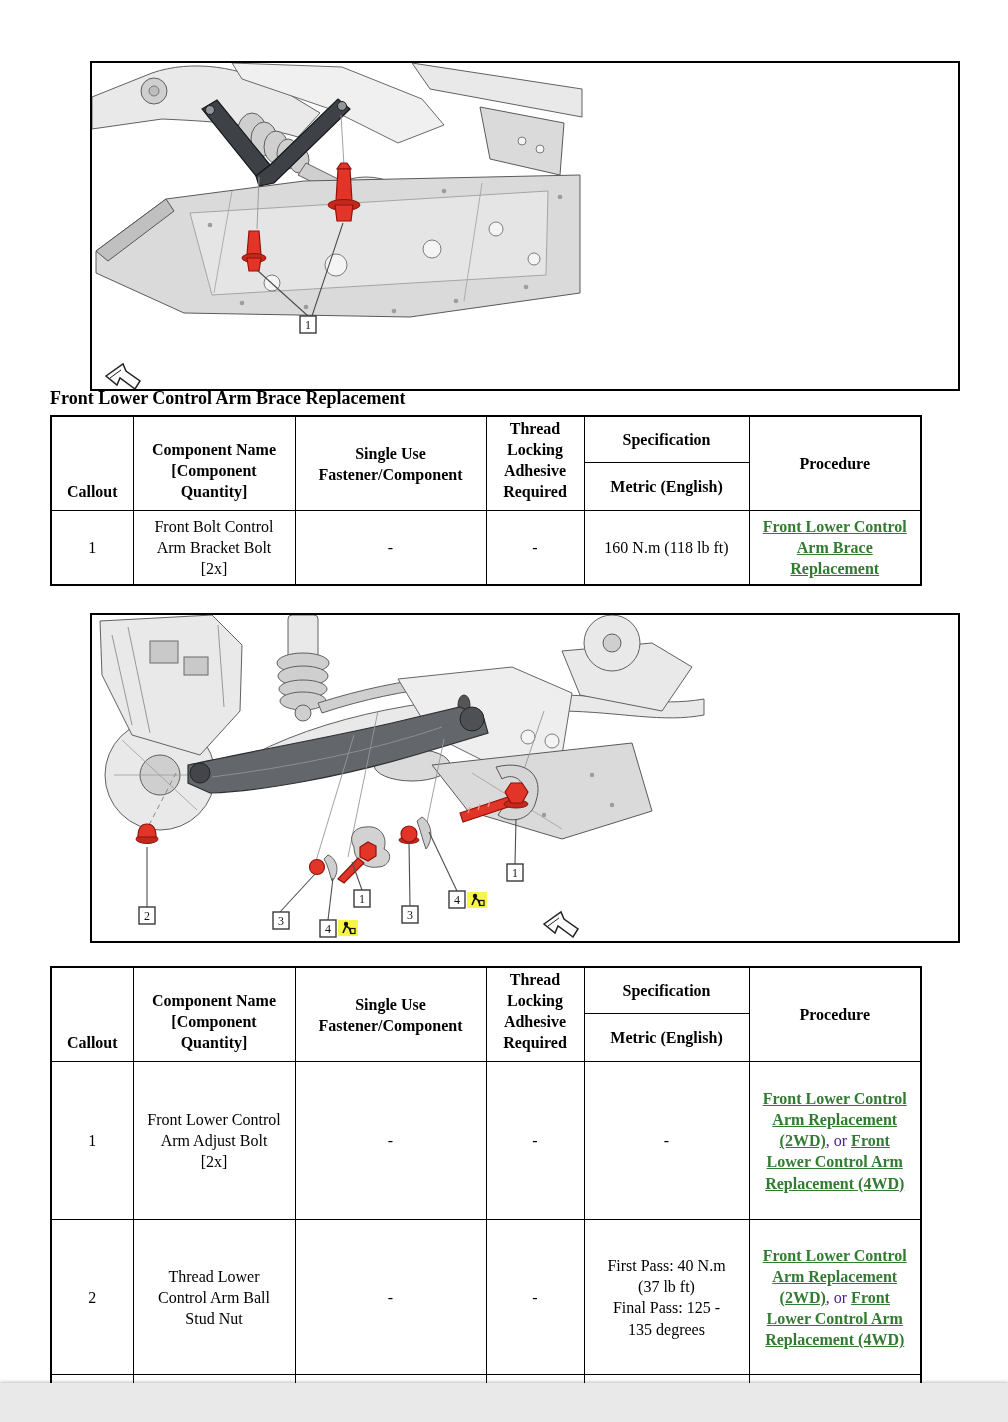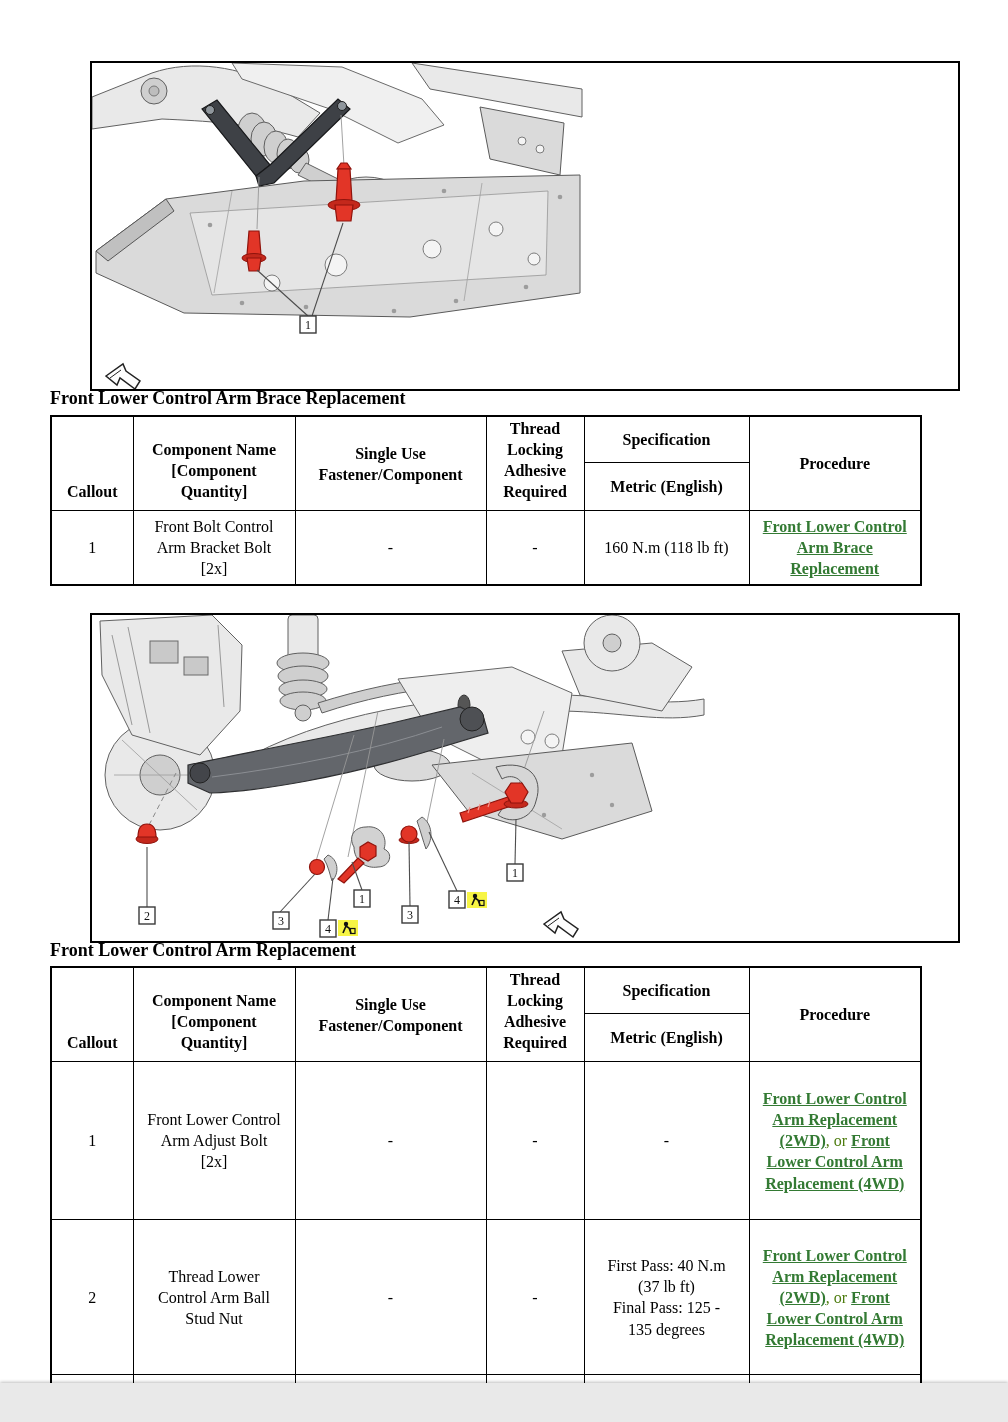--- a/index.html
+++ b/index.html
@@ -11,21 +11,21 @@
              border:2px solid #000;font-size:16px;line-height:1.32;}
   table.spec th,table.spec td{border:1px solid #000;text-align:center;padding:1px 4px;overflow:hidden;}
   table.spec thead th{font-weight:bold;vertical-align:bottom;padding-bottom:8px;}
   table.spec thead tr.h1{height:44px;}
   table.spec thead tr.h2{height:46px;}
   table.spec th.vmid{vertical-align:middle;padding-bottom:1px;}
   table.spec tbody td{vertical-align:middle;}
   .cell-comp{padding-left:12px !important;padding-right:12px !important;margin-top:43px;}
   .cell-proc{padding-left:10px !important;padding-right:10px !important;font-weight:bold;}
   .proc-link{color:#337a33;font-weight:bold;text-decoration:underline;cursor:pointer;}
-  .plain-seg{color:#4d7c0f;font-weight:400;}
+  .plain-seg{color:#4c1d95;font-weight:400;}
   .spec-ln{display:block;}
   .cutband{position:absolute;left:0;top:1383px;width:1008px;height:39px;background:#e9e9e9;
            box-shadow:0 -1px 3px rgba(0,0,0,.25);z-index:5;}
   
   .co-box{fill:#ffffff;stroke:#3a3a3a;stroke-width:1.4;}
   .co-txt{font:400 12px "Liberation Serif",serif;fill:#111;text-anchor:middle;}
   .lead{stroke:#4d4d4d;stroke-width:1.1;fill:none;}
   .lead-thin{stroke:#979797;stroke-width:.9;fill:none;}
   .lead-dash{stroke:#8a8a8a;stroke-width:1;fill:none;stroke-dasharray:5 4;}
   .red-f{fill:#e23527;stroke:#8f130c;stroke-width:1.2;}
@@ -295,21 +295,20 @@
         <text class="co-txt" x="423" y="262">1</text>
       </g>
 
       <g transform="translate(450,296)">
         <path class="arrow-g" d="M2,13 L19,1 L22,8 L36,18 L31,26 L16,15 L13,22 Z"></path>
         <path d="M6,15 L17,7" stroke="#222" stroke-width="1" fill="none"></path>
       </g>
     </svg>
   </figure>
 
-  <h2 class="sec-title" style="top:939px">Front Lower Control Arm Replacement</h2>
 
   <table class="spec" style="top:966px">
     <colgroup>
       <col style="width:82px">
         <col style="width:162px">
         <col style="width:191px">
       <col style="width:98px">
         <col style="width:165px">
         <col style="width:172px">
     </colgroup>

